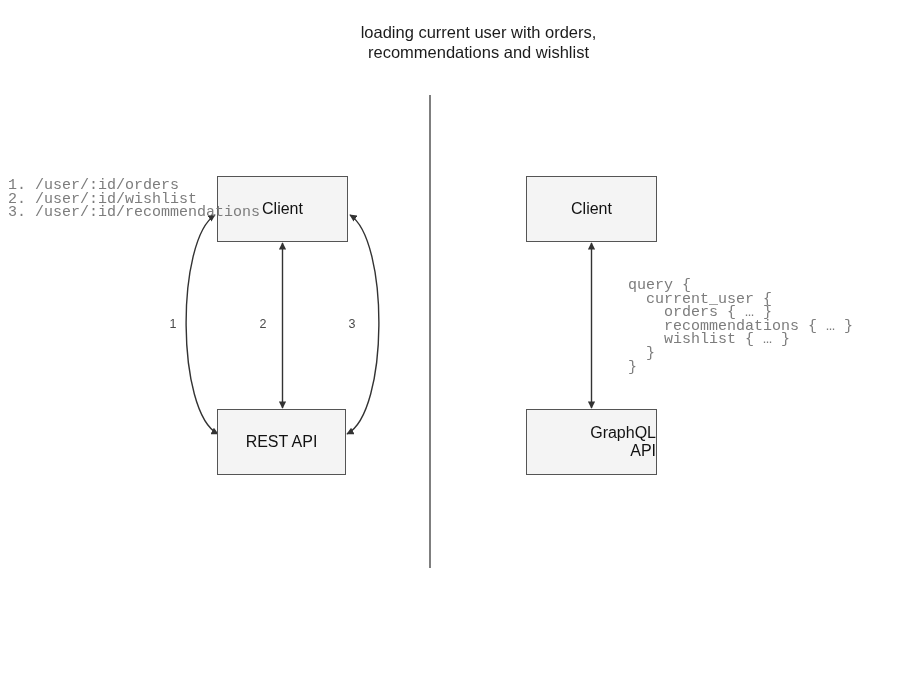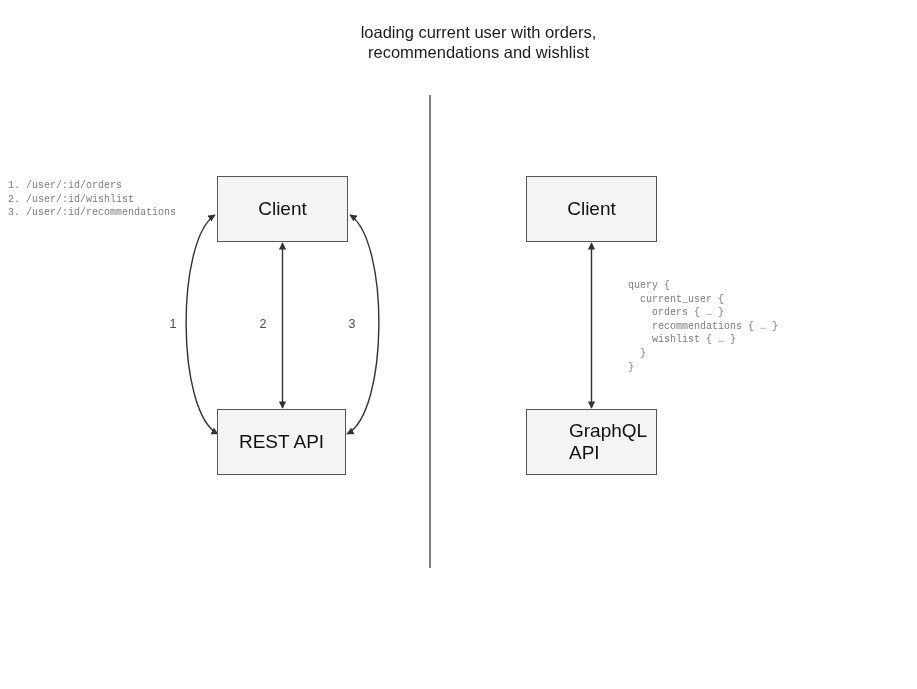--- a/index.html
+++ b/index.html
@@ -35,43 +35,44 @@
     padding-left: 20px;
   }
   .node {
     position: absolute;
     box-sizing: border-box;
     background: #f4f4f4;
     border: 1.4px solid #555555;
     display: flex;
     align-items: center;
     justify-content: center;
-    font-size: 19px;
+    font-size: 16px;
     color: #111111;
+    text-align: right;
   }
   #node-client-rest { left: 217px; top: 176px; width: 131px; height: 66px; }
   #node-rest-api    { left: 217px; top: 409px; width: 129px; height: 66px; }
   #node-client-gql  { left: 526px; top: 176px; width: 131px; height: 66px; }
   #node-graphql-api { left: 526px; top: 409px; width: 131px; height: 66px; padding-left: 42px; }
 
   .edge-label {
     position: absolute;
     font-size: 12.5px;
     color: #4a4a4a;
     text-align: center;
     width: 20px;
   }
   #edge-label-1 { left: 163px; top: 317px; }
   #edge-label-2 { left: 253px; top: 317px; }
   #edge-label-3 { left: 342px; top: 317px; }
 
   .code {
     position: absolute;
     font-family: "Liberation Mono", "DejaVu Sans Mono", monospace;
-    font-size: 10px;
+    font-size: 15px;
     line-height: 13.6px;
     color: #7c7c7c;
     white-space: pre;
   }
   #rest-endpoints { left: 8px; top: 179px; }
   #graphql-query  { left: 628px; top: 279px; }
 </style>
 </head>
 <body>
 

